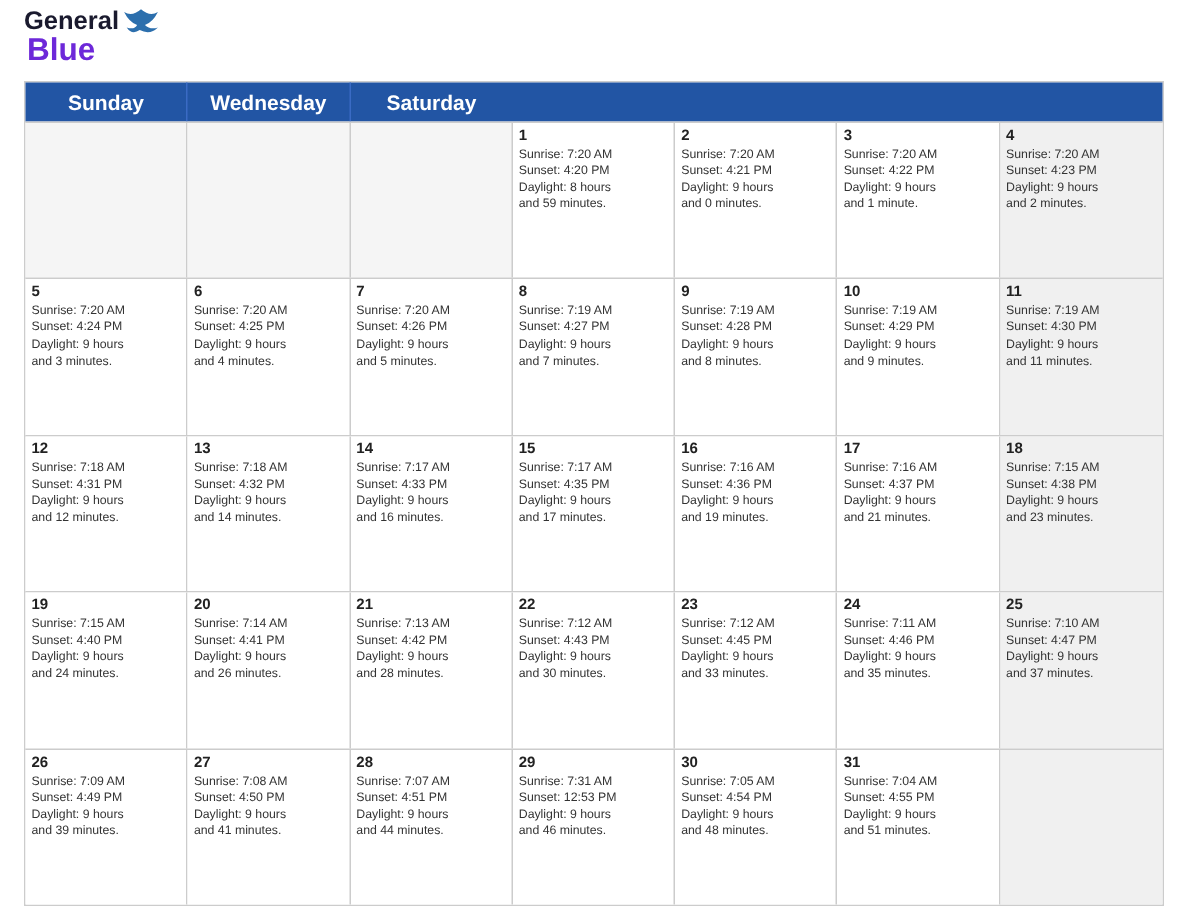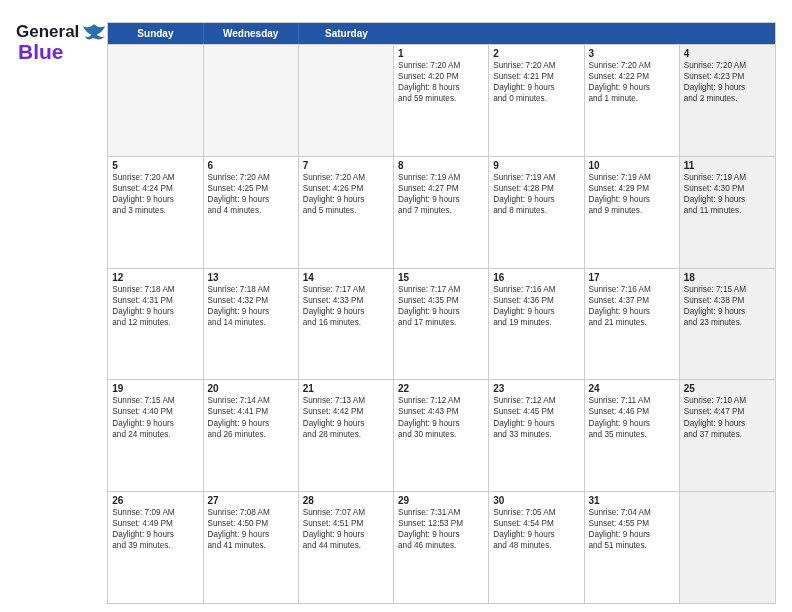--- a/index.html
+++ b/index.html
@@ -6,23 +6,23 @@
     body {
       font-family: Arial, sans-serif;
       background: #fff;
       width: 792px;
       height: 612px;
       overflow: hidden;
     }
     .page {
       width: 792px;
       height: 612px;
-      padding: 22px 16px 8px 16px;
-      display: flex;
-      flex-direction: row;
+      padding: 4px 16px 8px 16px;
+      display: flex;
+      flex-direction: column;
       justify-content: flex-end;
     }
     .header {
       display: flex;
       align-items: flex-start;
       justify-content: space-between;
       margin-bottom: 8px;
     }
     .logo-area {
       display: flex;
@@ -50,21 +50,21 @@
       border: 1px solid #ccc;
     }
     .cal-header-row {
       display: grid;
       grid-template-columns: repeat(7, 1fr);
       background: #2255a4;
     }
     .cal-header-cell {
       color: #fff;
       font-weight: bold;
-      font-size: 10px;
+      font-size: 14px;
       text-align: center;
       padding: 5px 2px;
       border-right: 1px solid #3a6bc4;
     }
     .cal-header-cell:last-child { border-right: none; }
     .cal-body {
       flex: 1;
       display: flex;
       flex-direction: column;
     }

